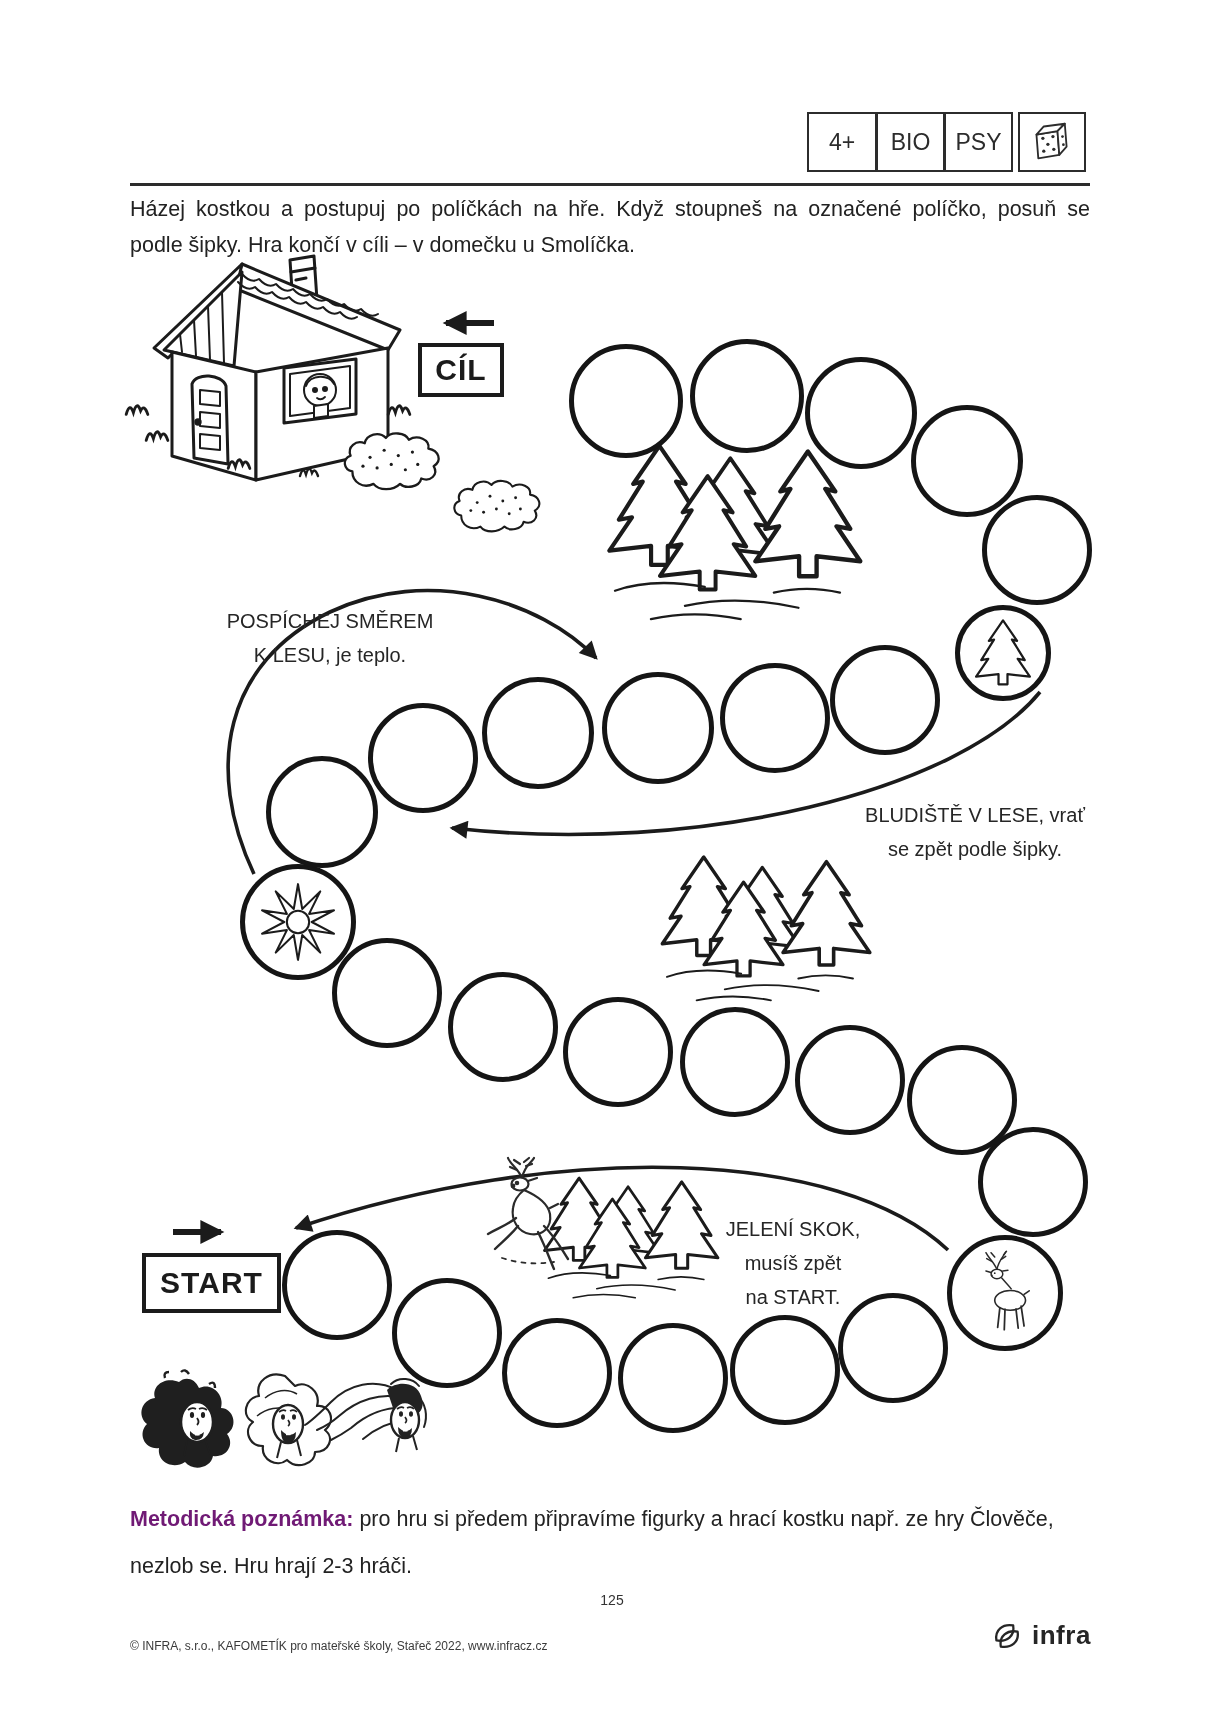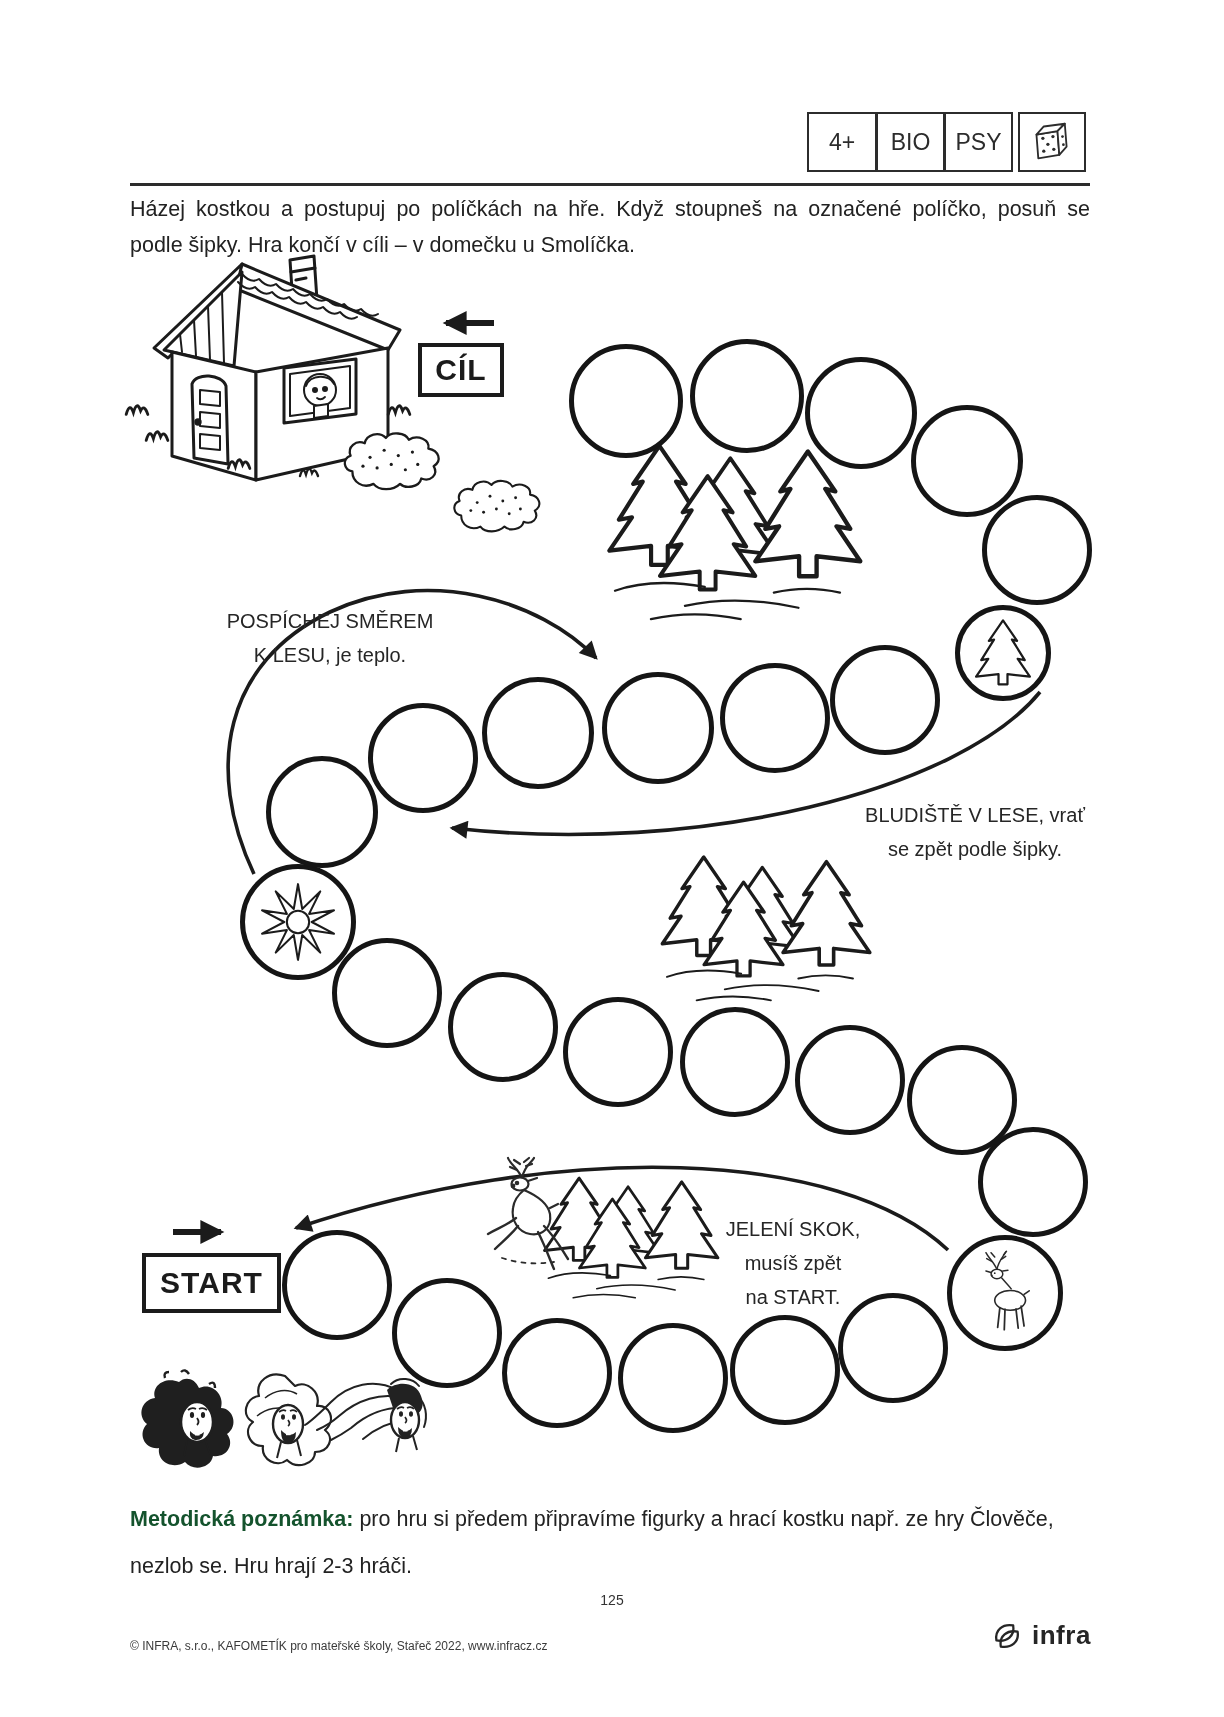--- a/index.html
+++ b/index.html
@@ -27,21 +27,21 @@
   .note-jeleni{left:703px;top:1212px;width:180px;}
   
   .field{position:absolute;border:5px solid #151515;border-radius:50%;background:#fff;
          box-sizing:border-box;display:flex;align-items:center;justify-content:center;}
   .fi{display:block;}
   .fi-sun{width:86px;height:86px;}
   .fi-pine{width:64px;height:76px;}
   .fi-deer{width:66px;height:96px;}
   
   .metodicka{left:130px;top:1496px;width:966px;font-size:21.5px;line-height:47px;color:#222;}
-  .metodicka b{font-weight:800;color:#14532d;}
+  .metodicka b{font-weight:800;color:#701a75;}
   .pagenum{left:0;top:1592px;width:1224px;text-align:center;font-size:14px;color:#333;}
   .footer{left:130px;top:1639px;font-size:12px;color:#3a3a3a;}
   .logo{left:992px;top:1620px;display:flex;align-items:center;gap:10px;color:#262626;}
   .logo .word{font-size:26px;font-weight:700;letter-spacing:.5px;}
   svg{overflow:visible;}
 </style>
 </head>
 <body>
 
 <div class="page">

